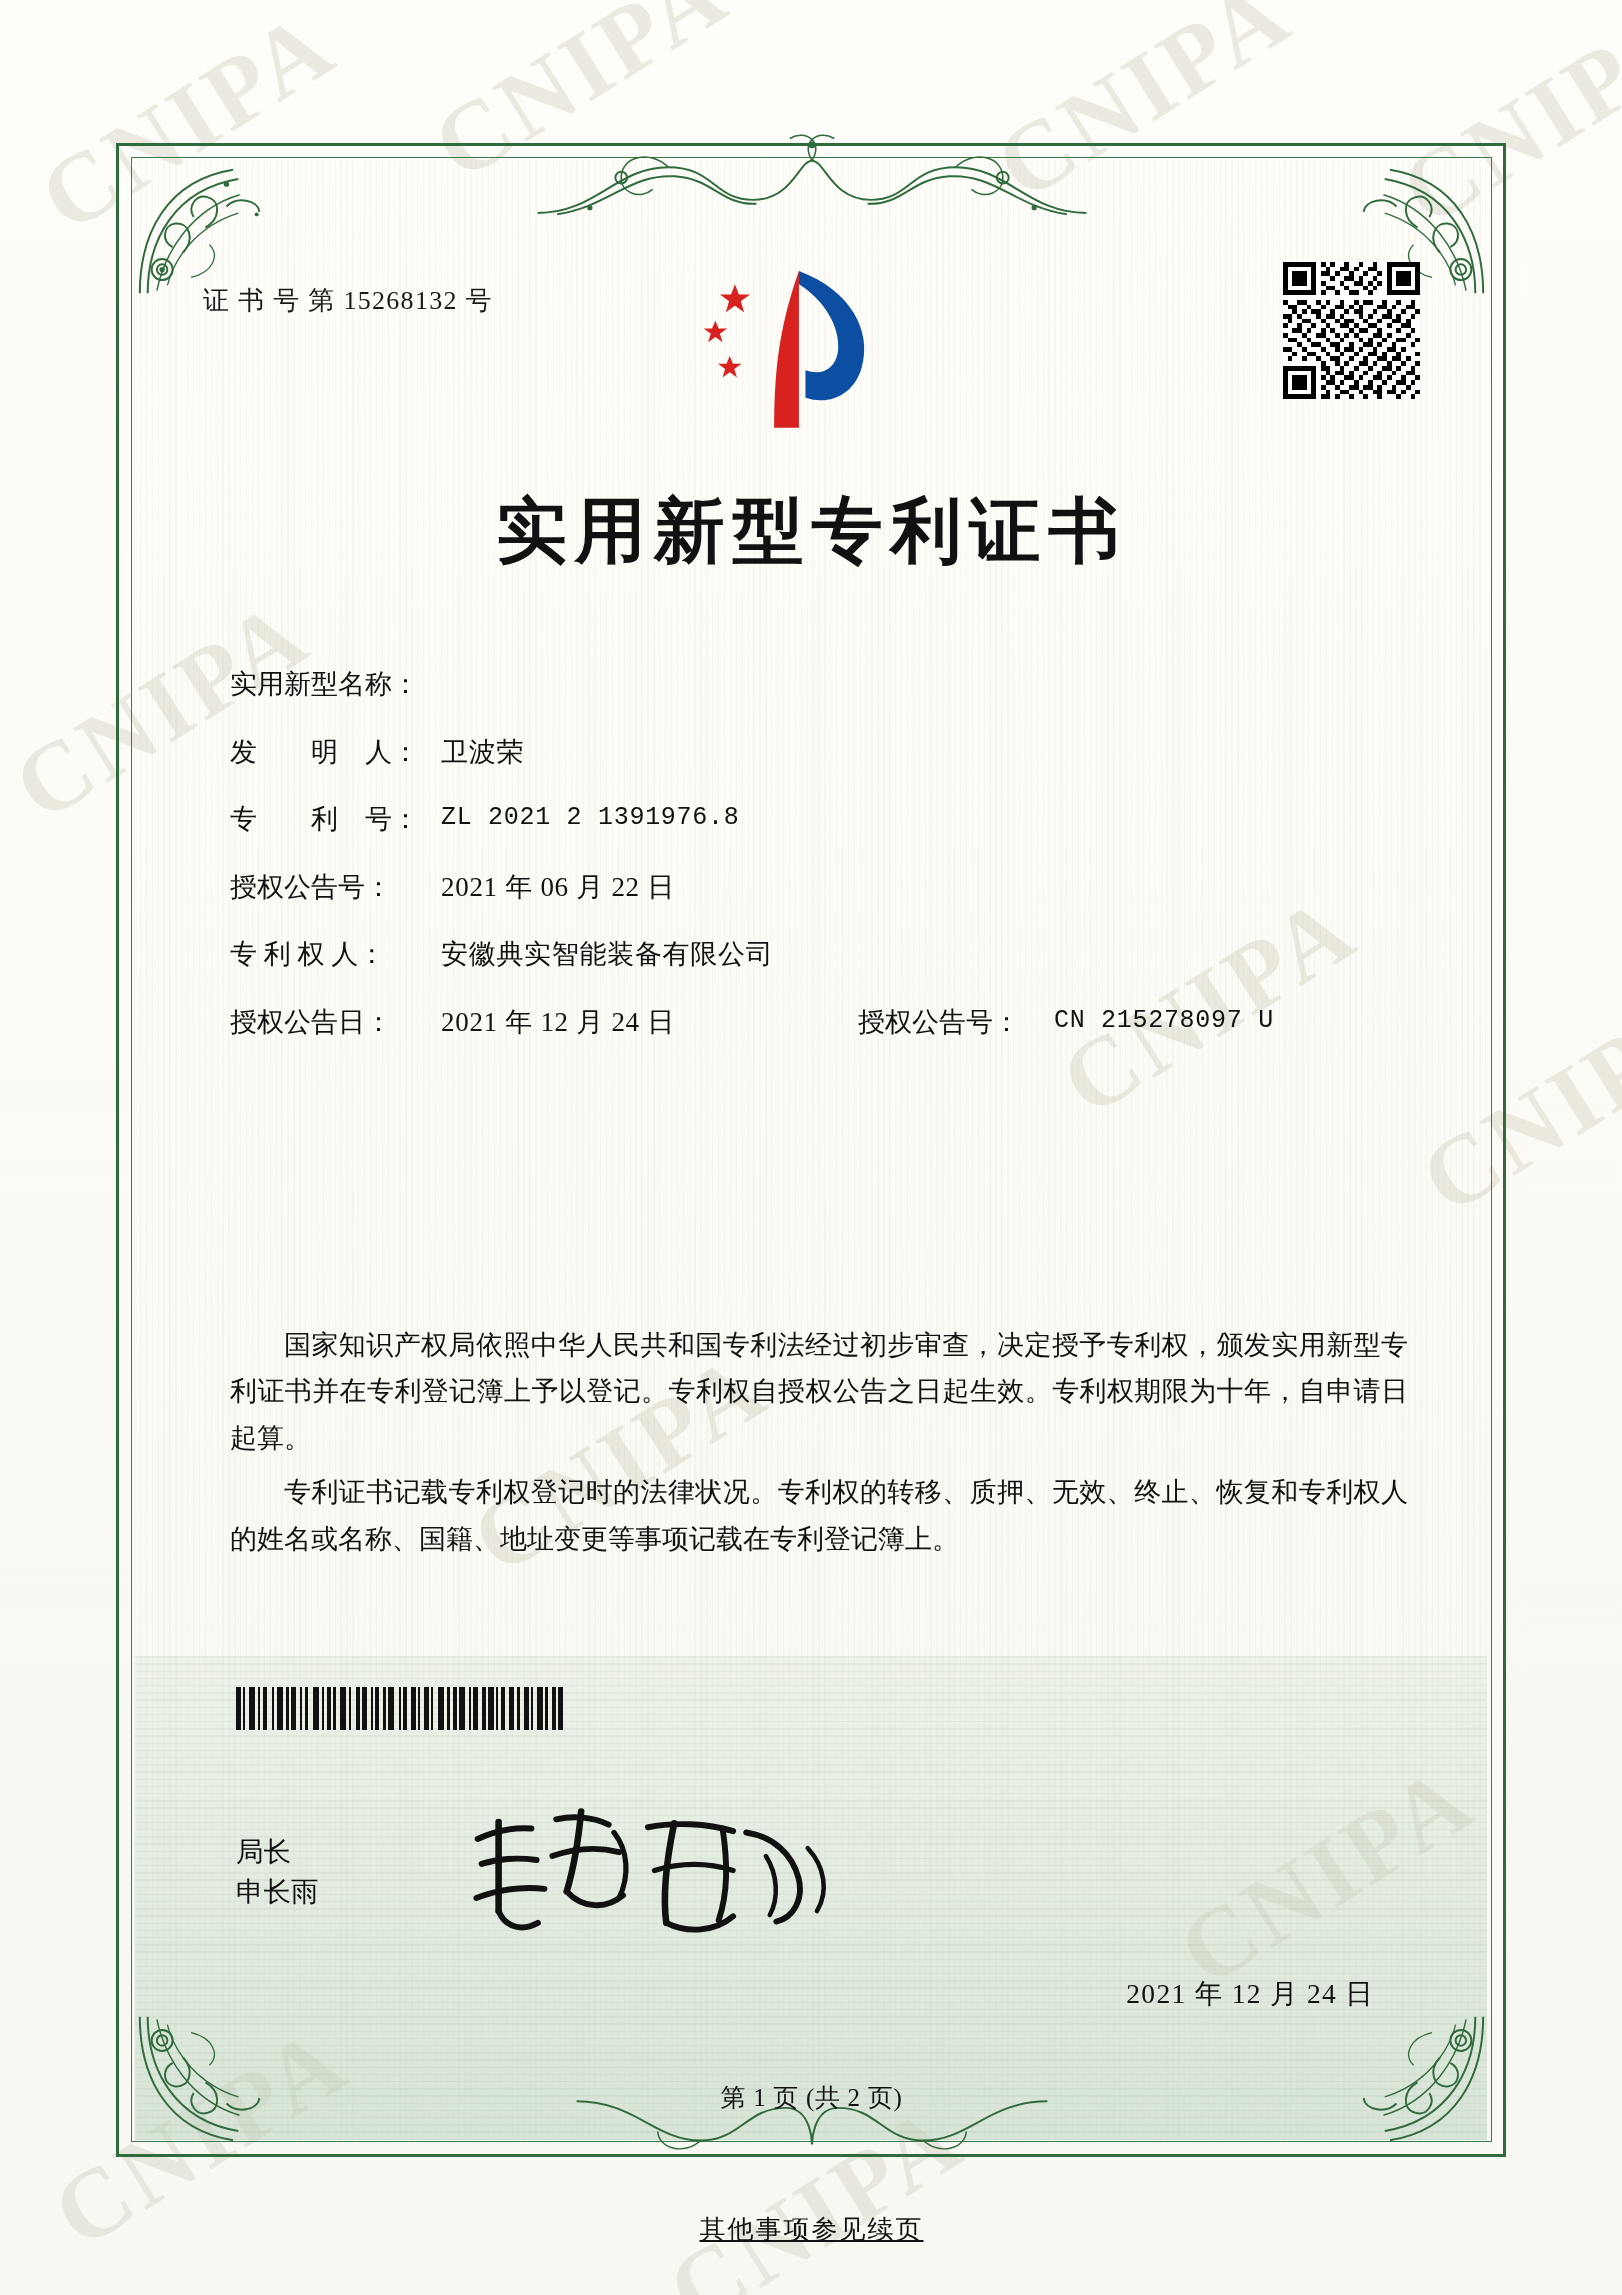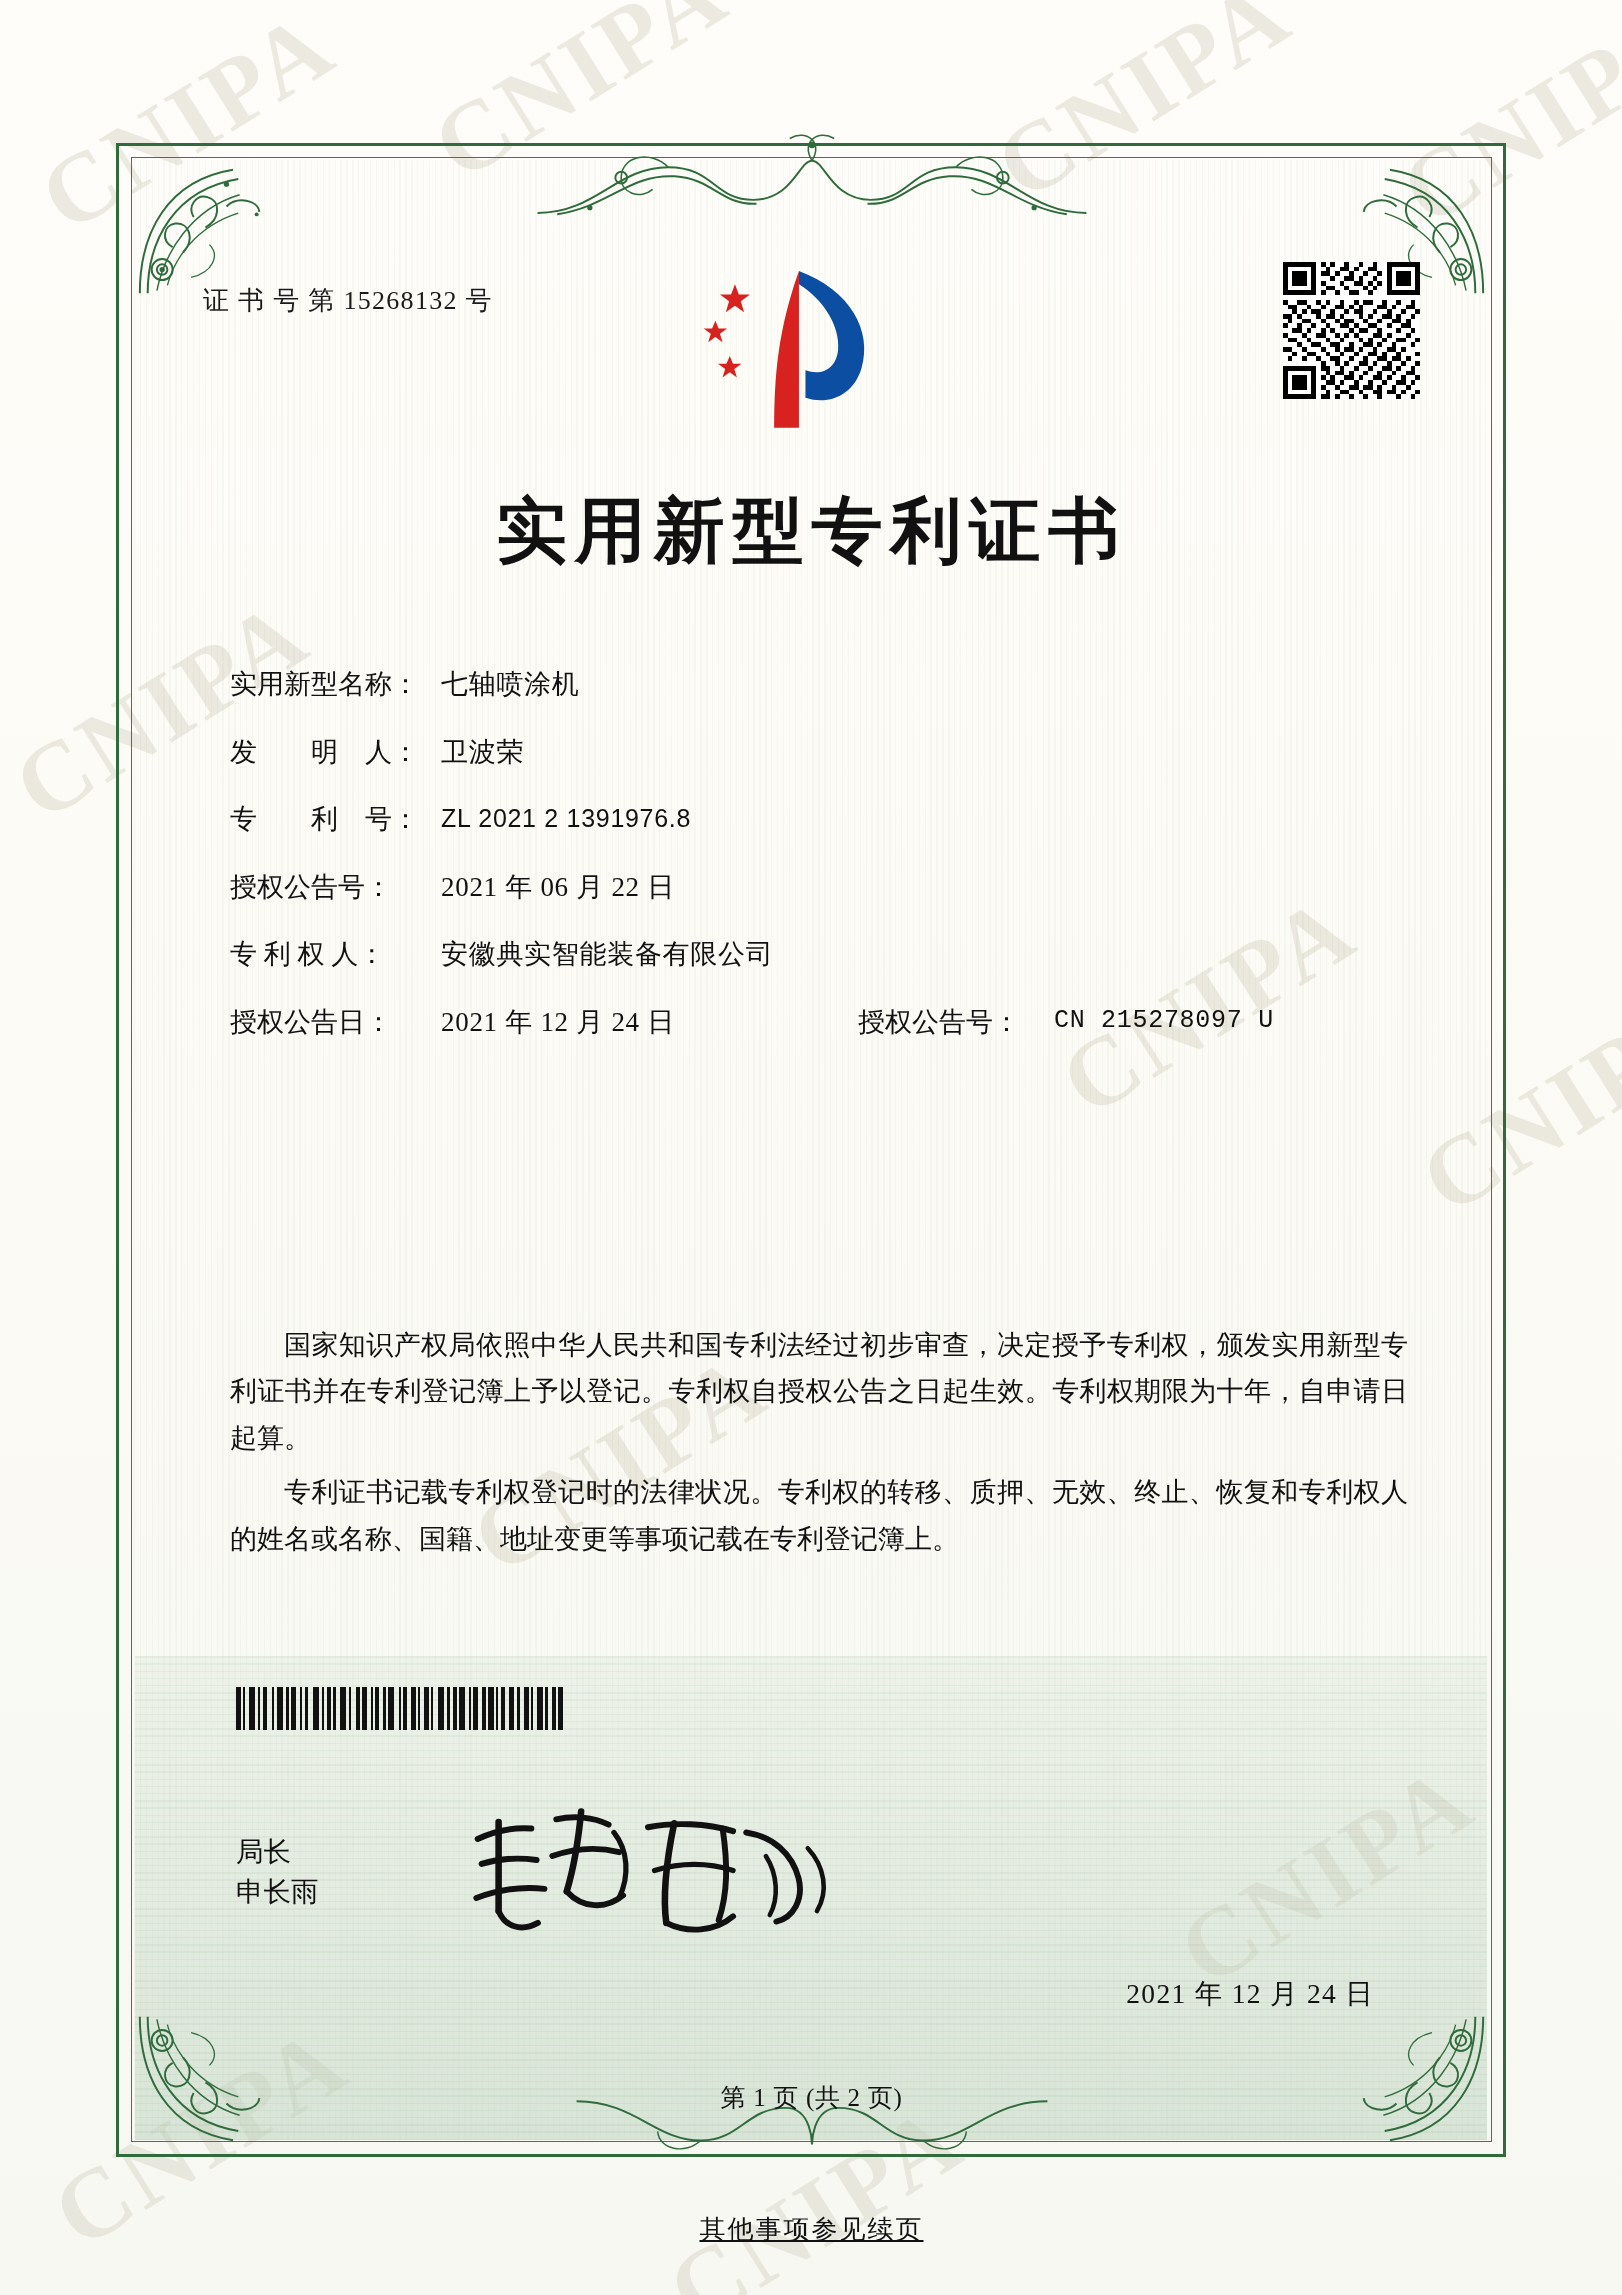--- a/index.html
+++ b/index.html
@@ -184,21 +184,21 @@
     width: 211px;
     flex: none;
     letter-spacing: 0px;
     white-space: nowrap;
   }
   .f-value {
     flex: 1;
     letter-spacing: 0.7px;
   }
   .f-value.mono {
-    font-family: Liberation Sans, sans-serif;
+    font-family: Liberation Mono, monospace;
     font-size: 25px;
     letter-spacing: 0.7px;
   }
   .f-value .addr-2 { display: block; }
 
   .row-pub {
     display: flex;
     align-items: flex-start;
     margin-bottom: 30px;
   }
@@ -666,21 +666,20 @@
       </g>
     </svg>
   </div>
 
   <div class="title">实用新型专利证书</div>
 
   <div class="fields">
 
     <div class="field-row">
       <div class="f-label">实用新型名称：</div>
-      <div class="f-value">七轴喷涂机</div>
     </div>
 
     <div class="field-row">
       <div class="f-label">发　　明　人：</div>
       <div class="f-value">卫波荣</div>
     </div>
 
     <div class="field-row">
       <div class="f-label">专　　利　号：</div>
       <div class="f-value mono">ZL 2021 2 1391976.8</div>

